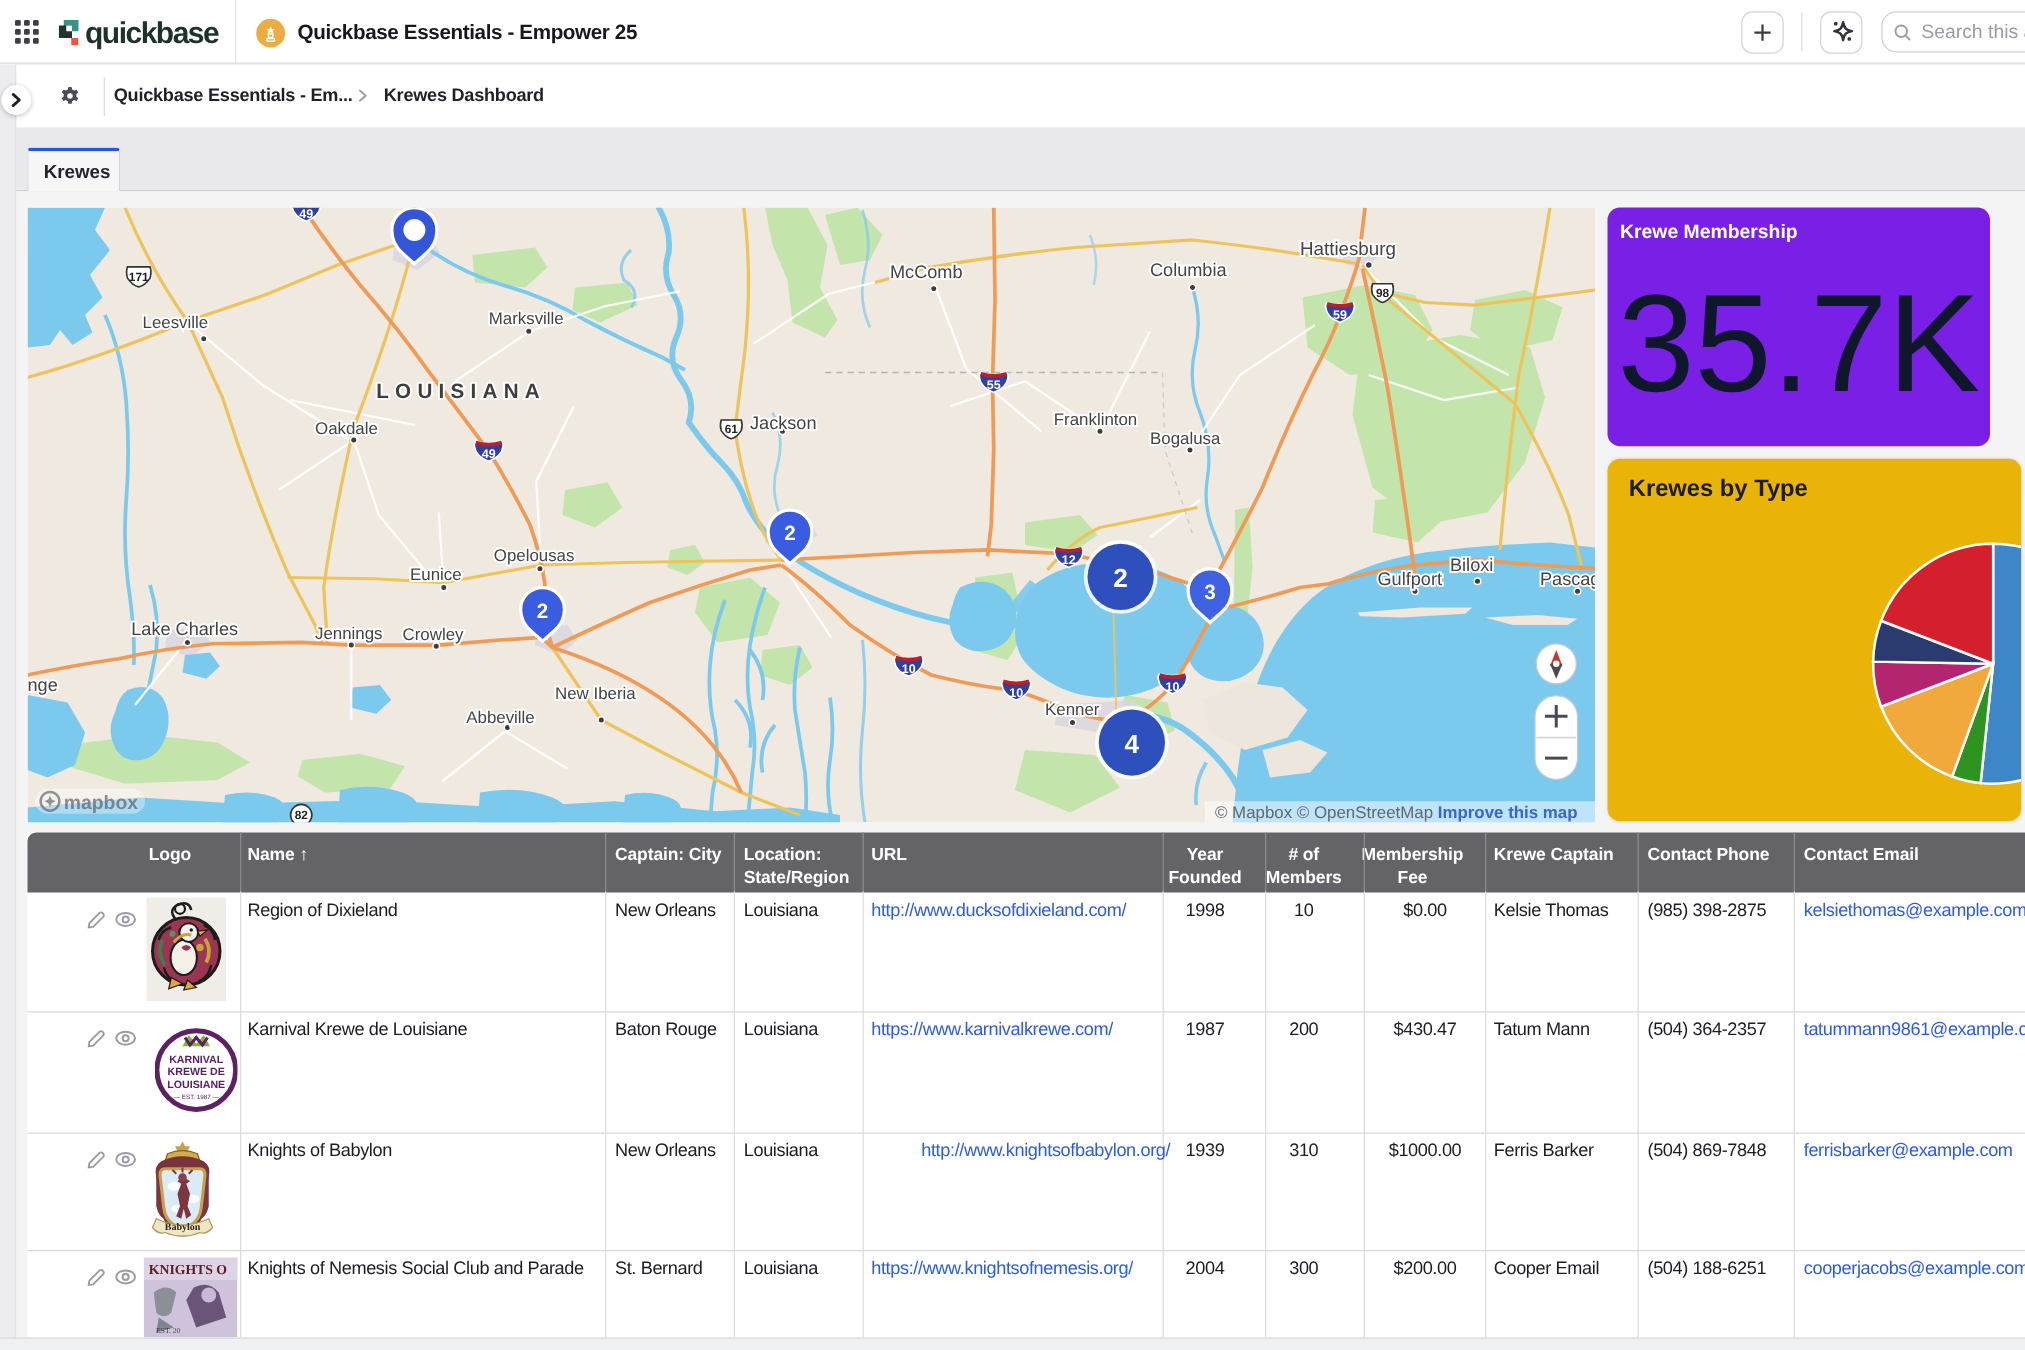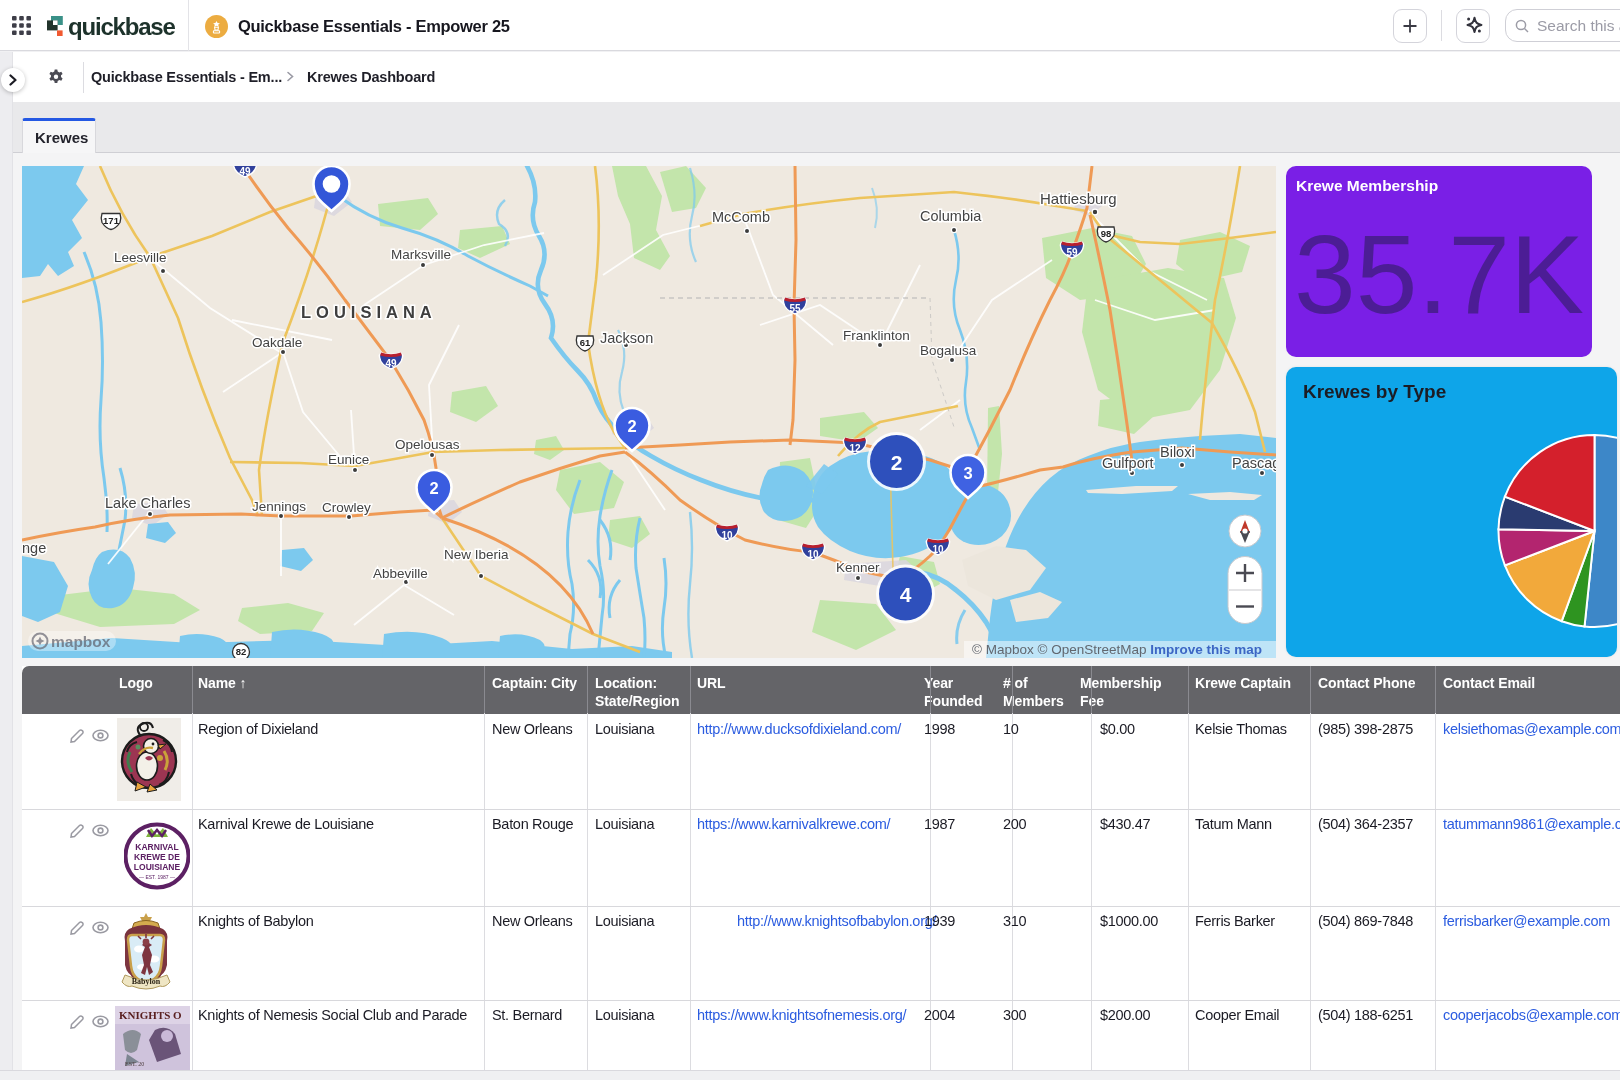--- a/index.html
+++ b/index.html
@@ -410,39 +410,39 @@
 <rect x="1228" y="556.5" width="34" height="67" rx="17" fill="#fff" stroke="#c9c9cd" stroke-width="1"></rect>
 <path d="M1229,590 h32" stroke="#d8d8dc" stroke-width="1.4"></path>
 <path d="M1245,564 v18 M1236,573 h18" stroke="#4a4a52" stroke-width="2.4"></path>
 <path d="M1236,606.5 h18" stroke="#4a4a52" stroke-width="2.4"></path>
 </g>
 </svg>
 
 <div class="abs" style="left:1286px;top:166px;width:306px;height:191px;background:#7a1fe6;border-radius:10px;"></div>
 <div class="abs bold" style="left:1296px;top:177px;font-size:15.5px;color:#fff;">Krewe Membership</div>
 <div class="abs" style="left:1286px;top:166px;width:306px;height:191px;display:flex;align-items:center;justify-content:center;">
-    <span style="font-size:111px;color:#4c1d95;letter-spacing:0px;margin-top:26px;">35.7K</span>
+    <span style="font-size:111px;color:#0f172a;letter-spacing:0px;margin-top:26px;">35.7K</span>
   </div>
-<div class="abs" style="left:1286px;top:367px;width:331px;height:290px;background:#0ea5e9;border-radius:10px;box-shadow:0 0 3px rgba(0,0,0,.08);overflow:hidden;">
+<div class="abs" style="left:1286px;top:367px;width:331px;height:290px;background:#eab308;border-radius:10px;box-shadow:0 0 3px rgba(0,0,0,.08);overflow:hidden;">
   <div class="abs bold" style="left:17px;top:14px;font-size:19px;color:#1c1c24;">Krewes by Type</div>
   <svg class="abs" style="left:0;top:0;" width="331" height="290" viewBox="0 0 331 290">
     <path d="M308.5,164 L308.5,68.0 A96,96 0 1 1 298.5,259.5 Z" fill="#3d87c8" stroke="#fff" stroke-width="2"></path>
     <path d="M308.5,164 L298.5,259.5 A96,96 0 0 1 275.7,254.2 Z" fill="#2e9420" stroke="#fff" stroke-width="2"></path>
     <path d="M308.5,164 L275.7,254.2 A96,96 0 0 1 218.9,198.4 Z" fill="#f2a93b" stroke="#fff" stroke-width="2"></path>
     <path d="M308.5,164 L218.9,198.4 A96,96 0 0 1 212.5,162.3 Z" fill="#b3256f" stroke="#fff" stroke-width="2"></path>
     <path d="M308.5,164 L212.5,162.3 A96,96 0 0 1 218.9,129.6 Z" fill="#2a3b70" stroke="#fff" stroke-width="2"></path>
     <path d="M308.5,164 L218.9,129.6 A96,96 0 0 1 308.5,68.0 Z" fill="#d4202c" stroke="#fff" stroke-width="2"></path>
   </svg>
 </div>
 
 <style>
 .th{position:absolute;color:#fff;font-weight:bold;font-size:14px;line-height:17.5px;letter-spacing:-0.1px;}
 .cell{position:absolute;font-size:14.5px;letter-spacing:-0.3px;color:#1b1b24;}
 .link{color:#2b5ce0;}
-.num{text-align:left;}
+.num{text-align:center;}
 .coldiv{position:absolute;top:0;width:1px;height:47px;background:#8a8a90;}
 .rowline{position:absolute;left:22px;width:1598px;height:1px;background:#d8d8dc;}
 .vline{position:absolute;width:1px;background:#dcdce0;}
 </style>
 <div class="abs" style="left:22px;top:666px;width:1598px;height:414px;background:#fff;"></div>
 
 <div class="abs" style="left:22px;top:666px;width:1598px;height:47.5px;background:#646468;border-radius:7px 0 0 0;">
   <div class="th" style="left:97px;top:9px;">Logo</div>
   <div class="th" style="left:176px;top:9px;text-align:right;">Name ↑</div>
   <div class="th" style="left:470px;top:9px;">Captain: City</div>

